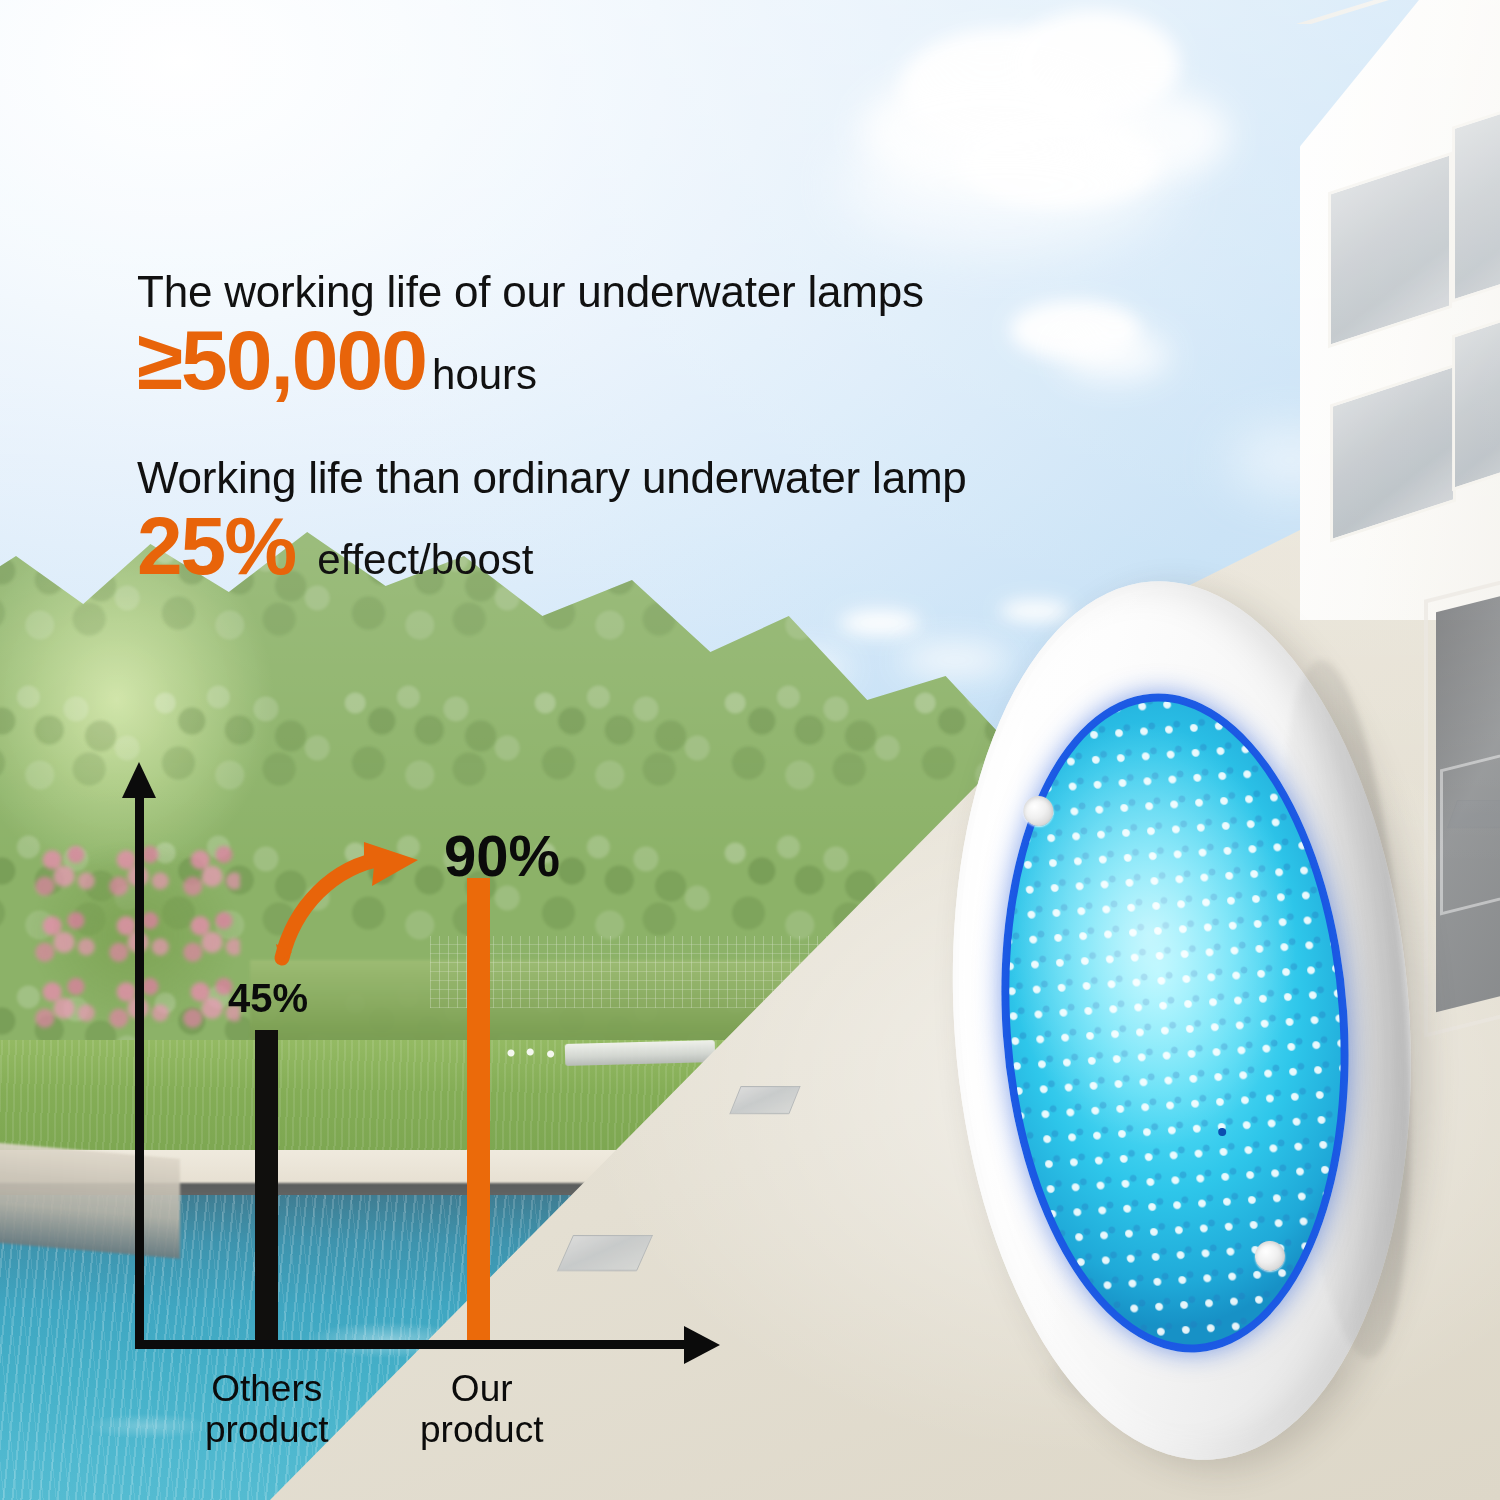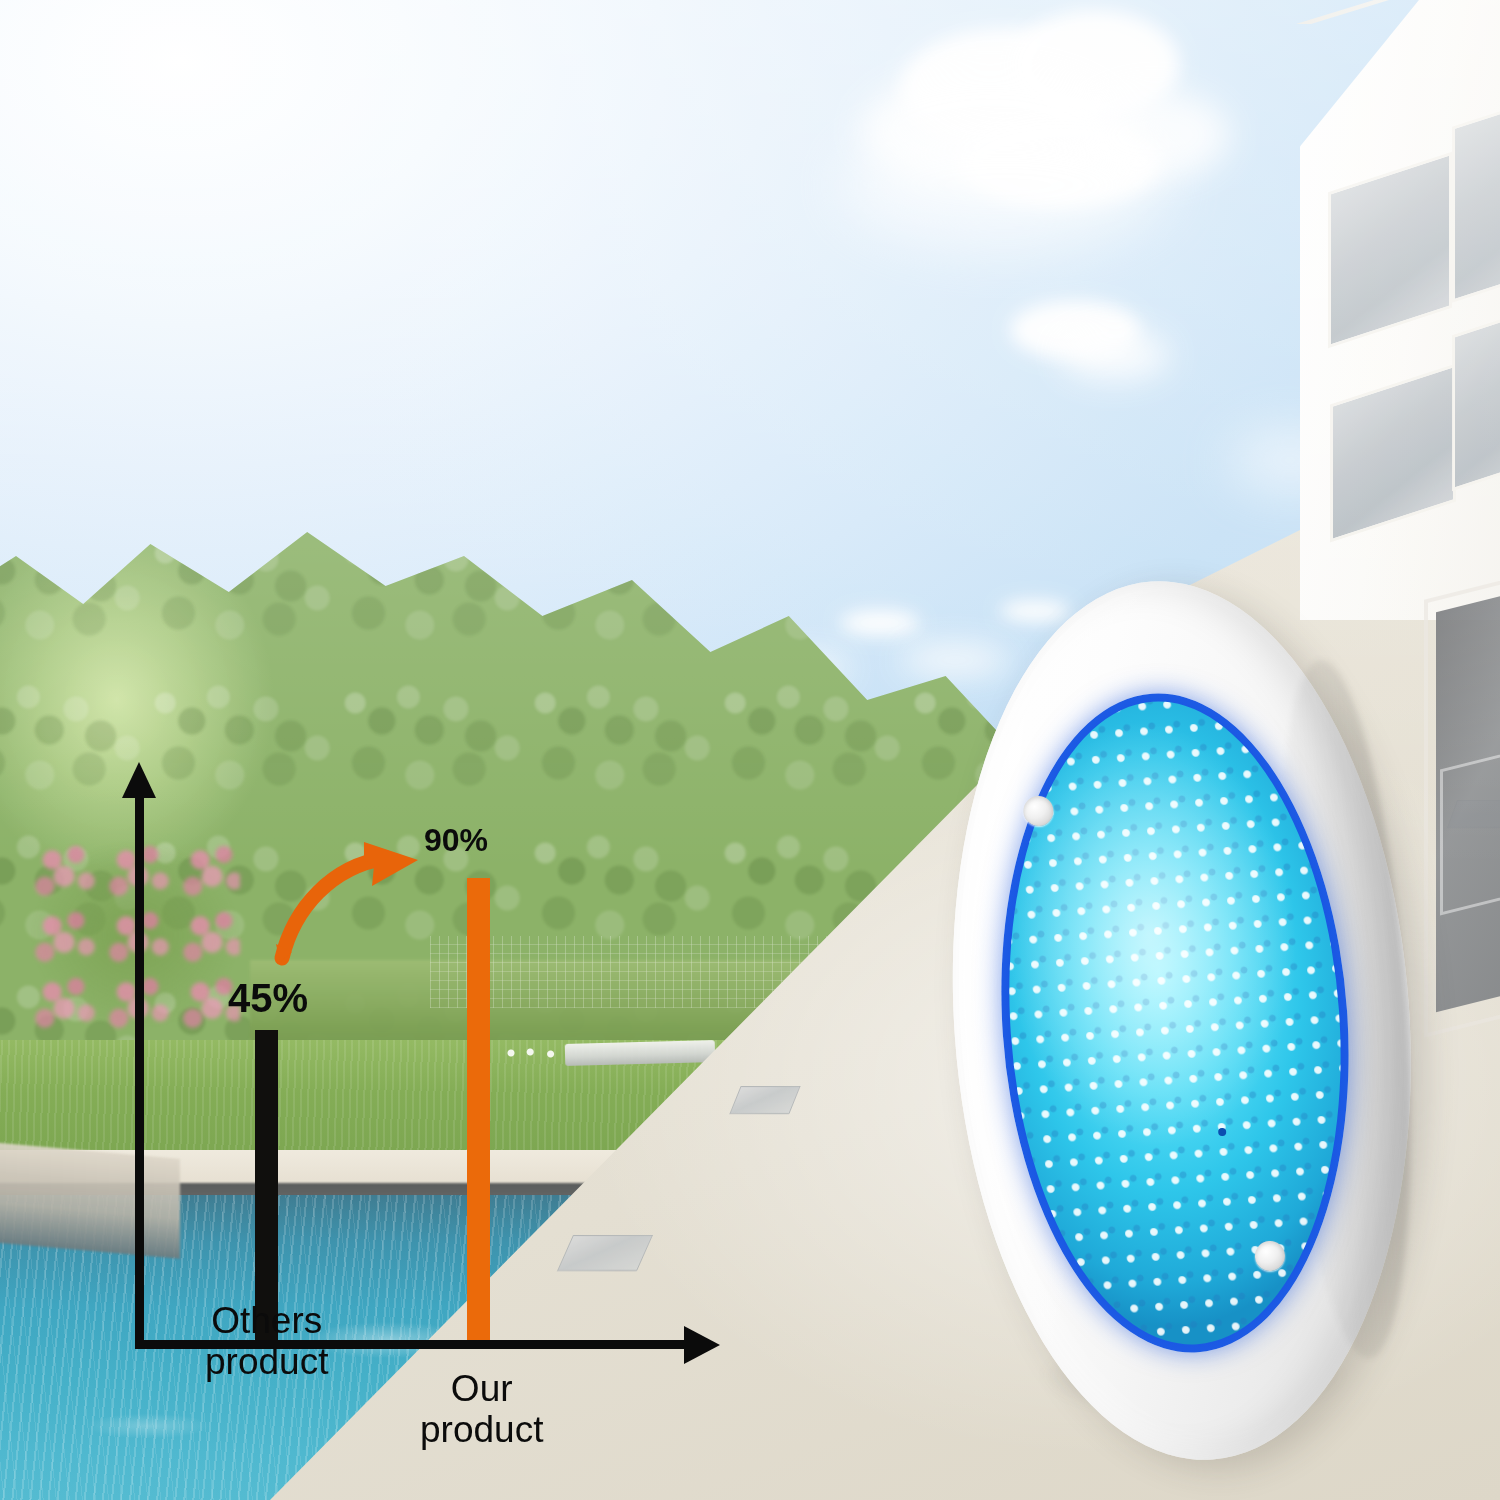--- a/index.html
+++ b/index.html
@@ -234,24 +234,24 @@
   .axis-h-head{
     position:absolute;left:684px;top:1326px;width:0;height:0;
     border-top:19px solid transparent;border-bottom:19px solid transparent;border-left:36px solid #0b0b0b;
   }
   .bar{position:absolute;bottom:0;}
   .bar-others{left:255px;top:1030px;width:23px;height:310px;background:#100f0d;}
   .bar-ours{left:467px;top:878px;width:23px;height:462px;background:#EB6A0A;}
 
   .val{position:absolute;font-weight:bold;color:#0b0b0b;white-space:nowrap;}
   .val-others{left:228px;top:976px;font-size:40px;}
-  .val-ours{left:424px;top:822px;font-size:32px;}
+  .val-ours{left:444px;top:822px;font-size:58px;}
 
   .cat{position:absolute;text-align:center;color:#0b0b0b;font-size:37px;line-height:1.12;white-space:nowrap;}
-  .cat-others{left:205px;top:1300px;}
+  .cat-others{left:205px;top:1368px;}
   .cat-ours{left:420px;top:1368px;}
 
   .arrow-svg{position:absolute;left:268px;top:838px;width:170px;height:130px;}
 
   
   .lamp{
     position:absolute;left:955px;top:580px;width:470px;height:900px;
     transform:rotate(-4deg);
   }
   .lamp-shadow{
@@ -372,20 +372,32 @@
   <div class="win win-a"></div>
   <div class="win win-b"></div>
   <div class="win win-c"></div>
   <div class="win win-d"></div>
   <div class="door-dark"></div>
   <div class="door-frame"></div>
   <div class="glass-panel"></div>
 
   <div class="haze"></div>
 
+  <div class="copy">
+    <div class="line1">The working life of our underwater lamps</div>
+    <div class="bigrow">
+      <span class="bignum">≥50,000</span>
+      <span class="bigunit">hours</span>
+    </div>
+    <div class="line2">Working life than ordinary underwater lamp</div>
+    <div class="bigrow2">
+      <span class="bignum2">25%</span>
+      <span class="bigunit2">effect/boost</span>
+    </div>
+  </div>
 
   <div class="chart">
     <div class="axis-v"></div>
     <div class="axis-v-head"></div>
     <div class="axis-h"></div>
     <div class="axis-h-head"></div>
 
     <div class="bar bar-others"></div>
     <div class="bar bar-ours"></div>
 

